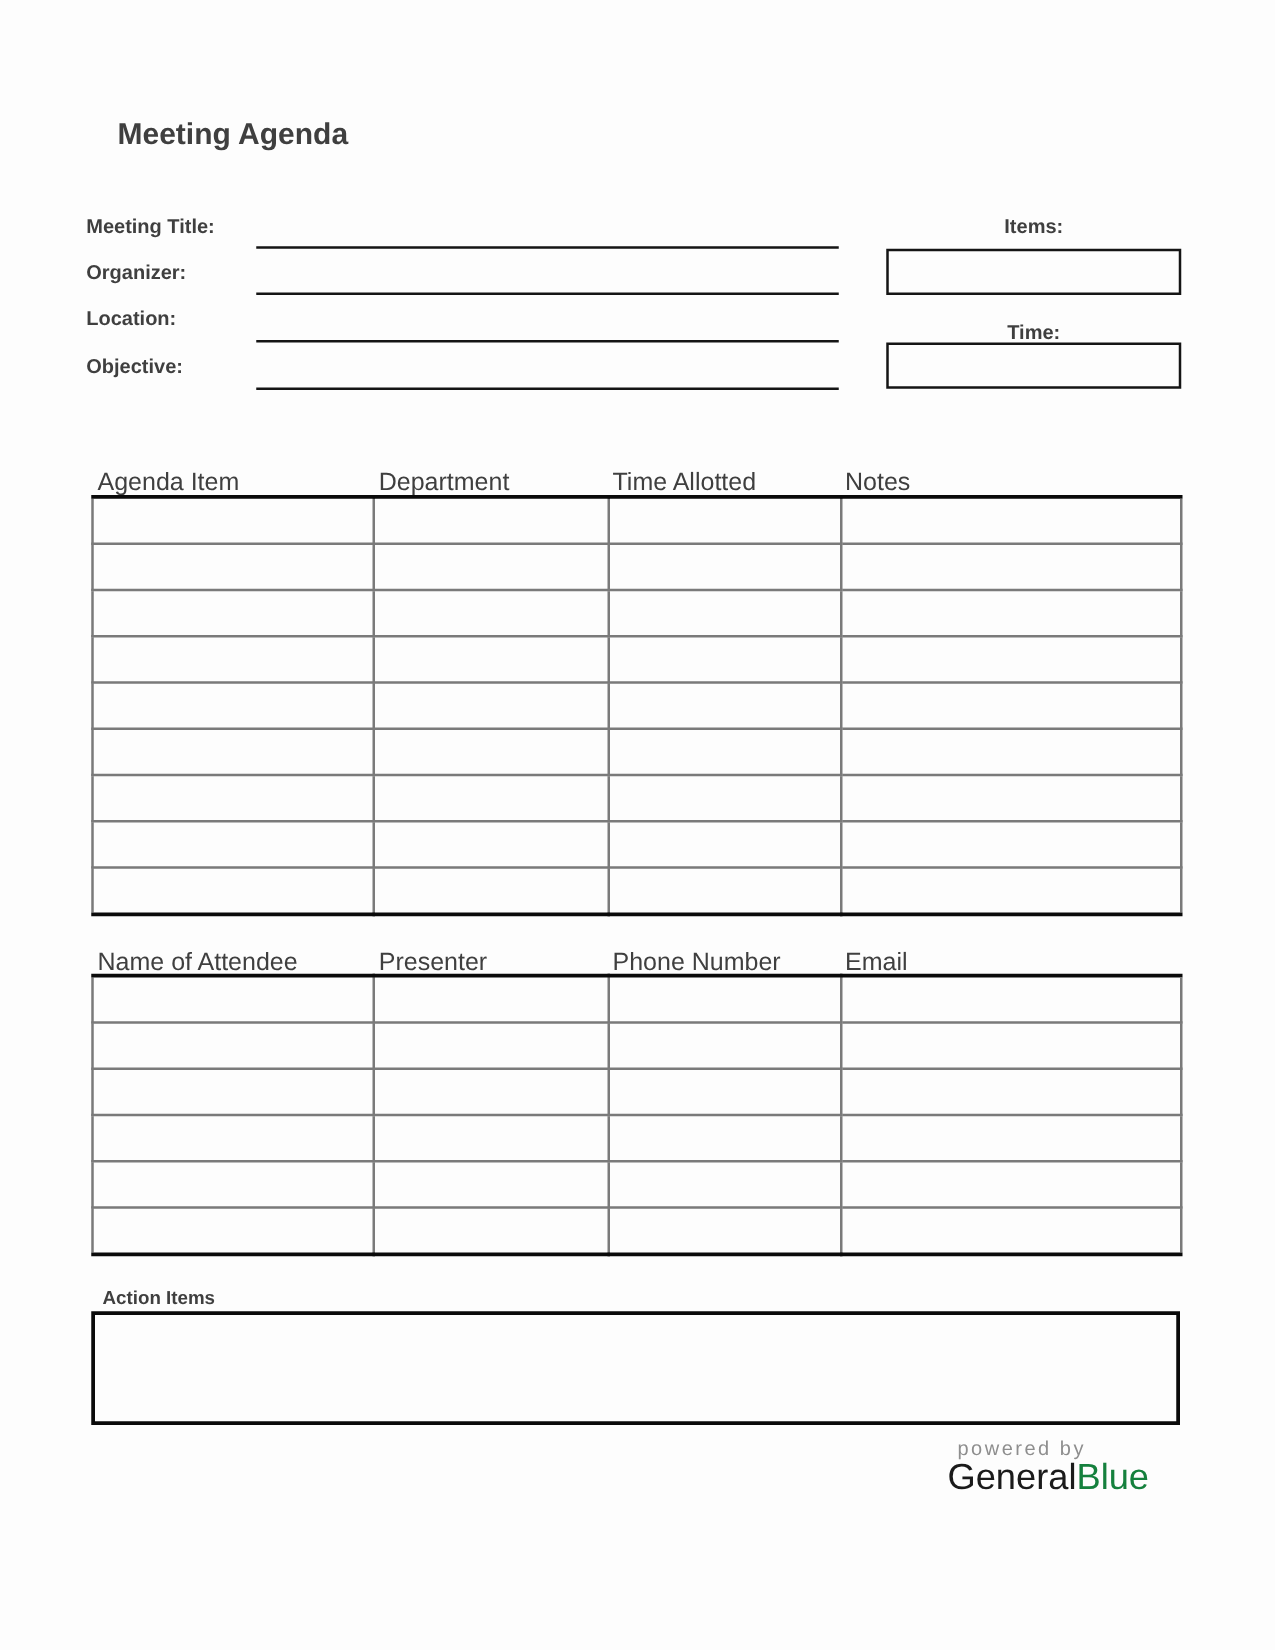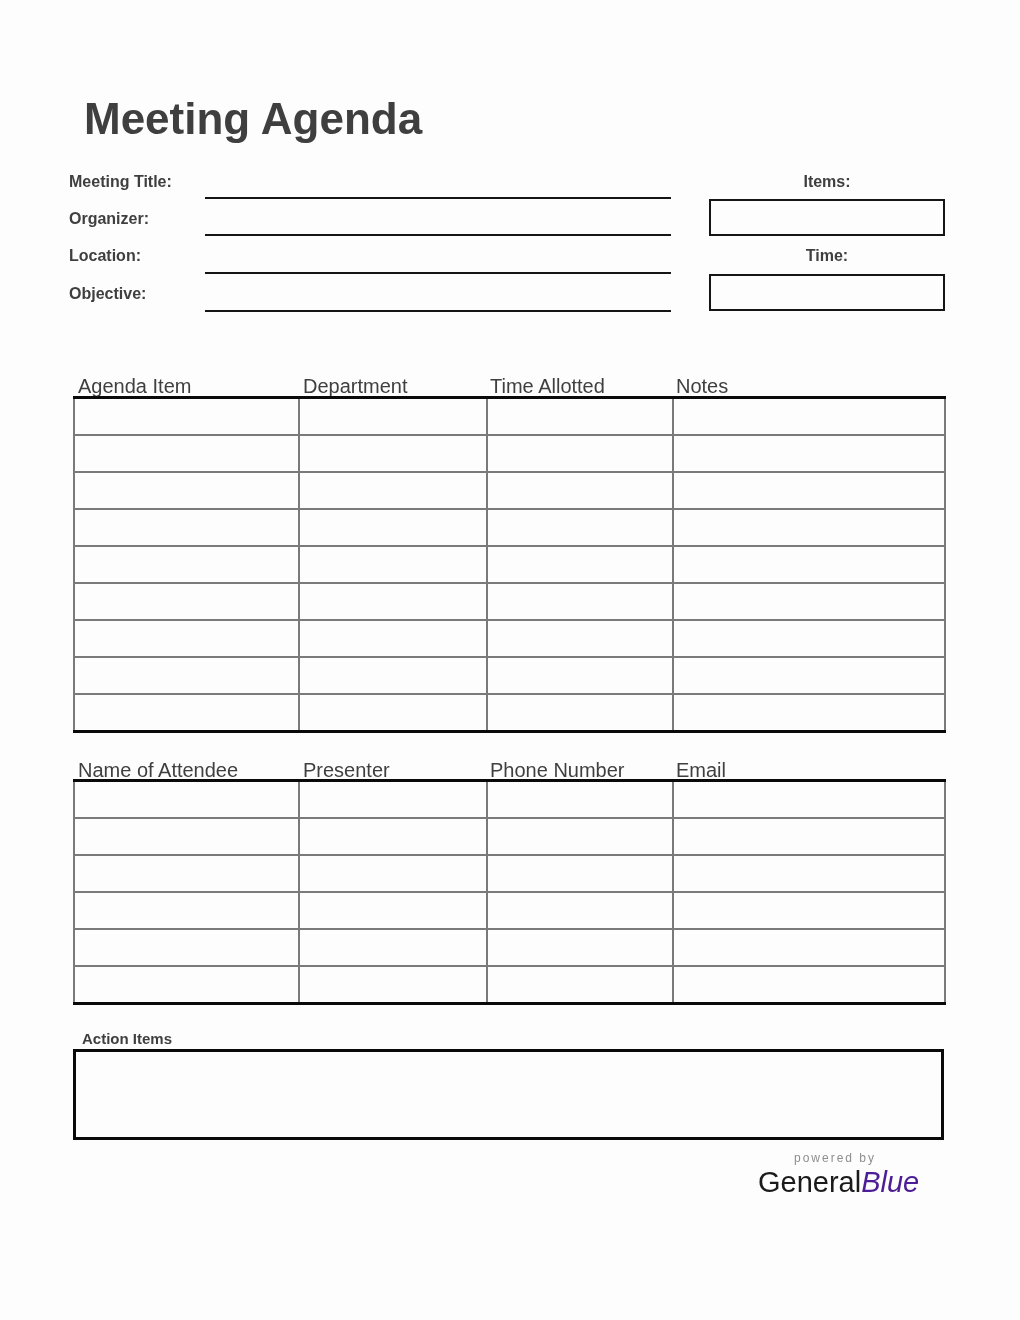--- a/index.html
+++ b/index.html
@@ -10,24 +10,24 @@
   }
   .page {
     position: relative;
     width: 1020px;
     height: 1320px;
     background: #fdfdfd;
     overflow: hidden;
   }
   .doc-title {
     position: absolute;
-    left: 84px;
+    left: 94px;
     top: 94px;
     margin: 0;
-    font-size: 44px;
+    font-size: 24px;
     font-weight: bold;
     color: #3f3f3f;
     letter-spacing: 0;
   }
   .field-label {
     position: absolute;
     left: 69px;
     font-size: 16px;
     font-weight: bold;
     color: #3f3f3f;
@@ -105,57 +105,56 @@
     border: 3px solid #0a0a0a;
     box-sizing: border-box;
     background: #fdfdfd;
     font-size: 14px;
     color: #3f3f3f;
   }
   .powered-by {
     position: absolute;
     left: 766px;
     top: 1151px;
-    font-size: 12px;
+    font-size: 16px;
     letter-spacing: 2px;
     color: #8e8e8e;
     white-space: nowrap;
-    margin-left: 28px;
   }
   .brand {
     position: absolute;
     left: 758px;
     top: 1166px;
     font-size: 29px;
     font-weight: normal;
     color: #1a1a1a;
     white-space: nowrap;
   }
-  .brand .accent { color: #4c1d95; font-style: italic; }
+  .brand .accent { color: #15803d; }
 </style>
 </head>
 <body>
 
 <div class="page">
 
   <h1 class="doc-title">Meeting Agenda</h1>
 
   <div class="field-label" style="top:173px">Meeting Title:</div>
   <div class="field-label" style="top:210px">Organizer:</div>
   <div class="field-label" style="top:247px">Location:</div>
   <div class="field-label" style="top:285px">Objective:</div>
 
   <div class="field-line" style="top:175px"></div>
   <div class="field-line" style="top:212px"></div>
   <div class="field-line" style="top:250px"></div>
   <div class="field-line" style="top:288px"></div>
 
   <div class="dt-label" style="top:173px">Items:</div>
   <div class="dt-box" style="top:199px"></div>
-  <div class="dt-label" style="top:247px">Time:</div>
+  <div class="dt-label" style="top:258px">Time:</div>
   <div class="dt-box" style="top:274px"></div>
 
   <div class="col-header" style="left:78px;  top:375px">Agenda Item</div>
   <div class="col-header" style="left:303px; top:375px">Department</div>
   <div class="col-header" style="left:490px; top:375px">Time Allotted</div>
   <div class="col-header" style="left:676px; top:375px">Notes</div>
 
   <table class="grid" id="agenda-table" style="top:396px">
     <colgroup>
       <col style="width:225px">

